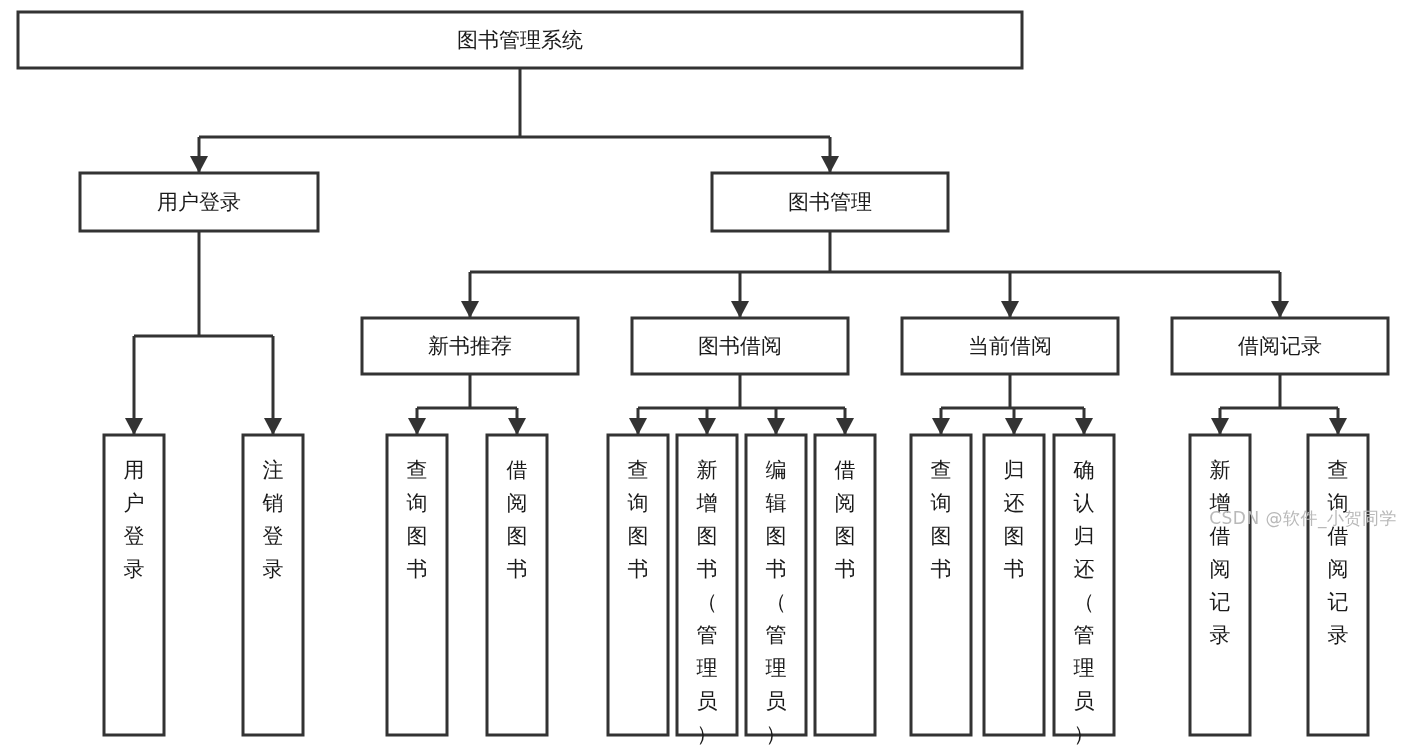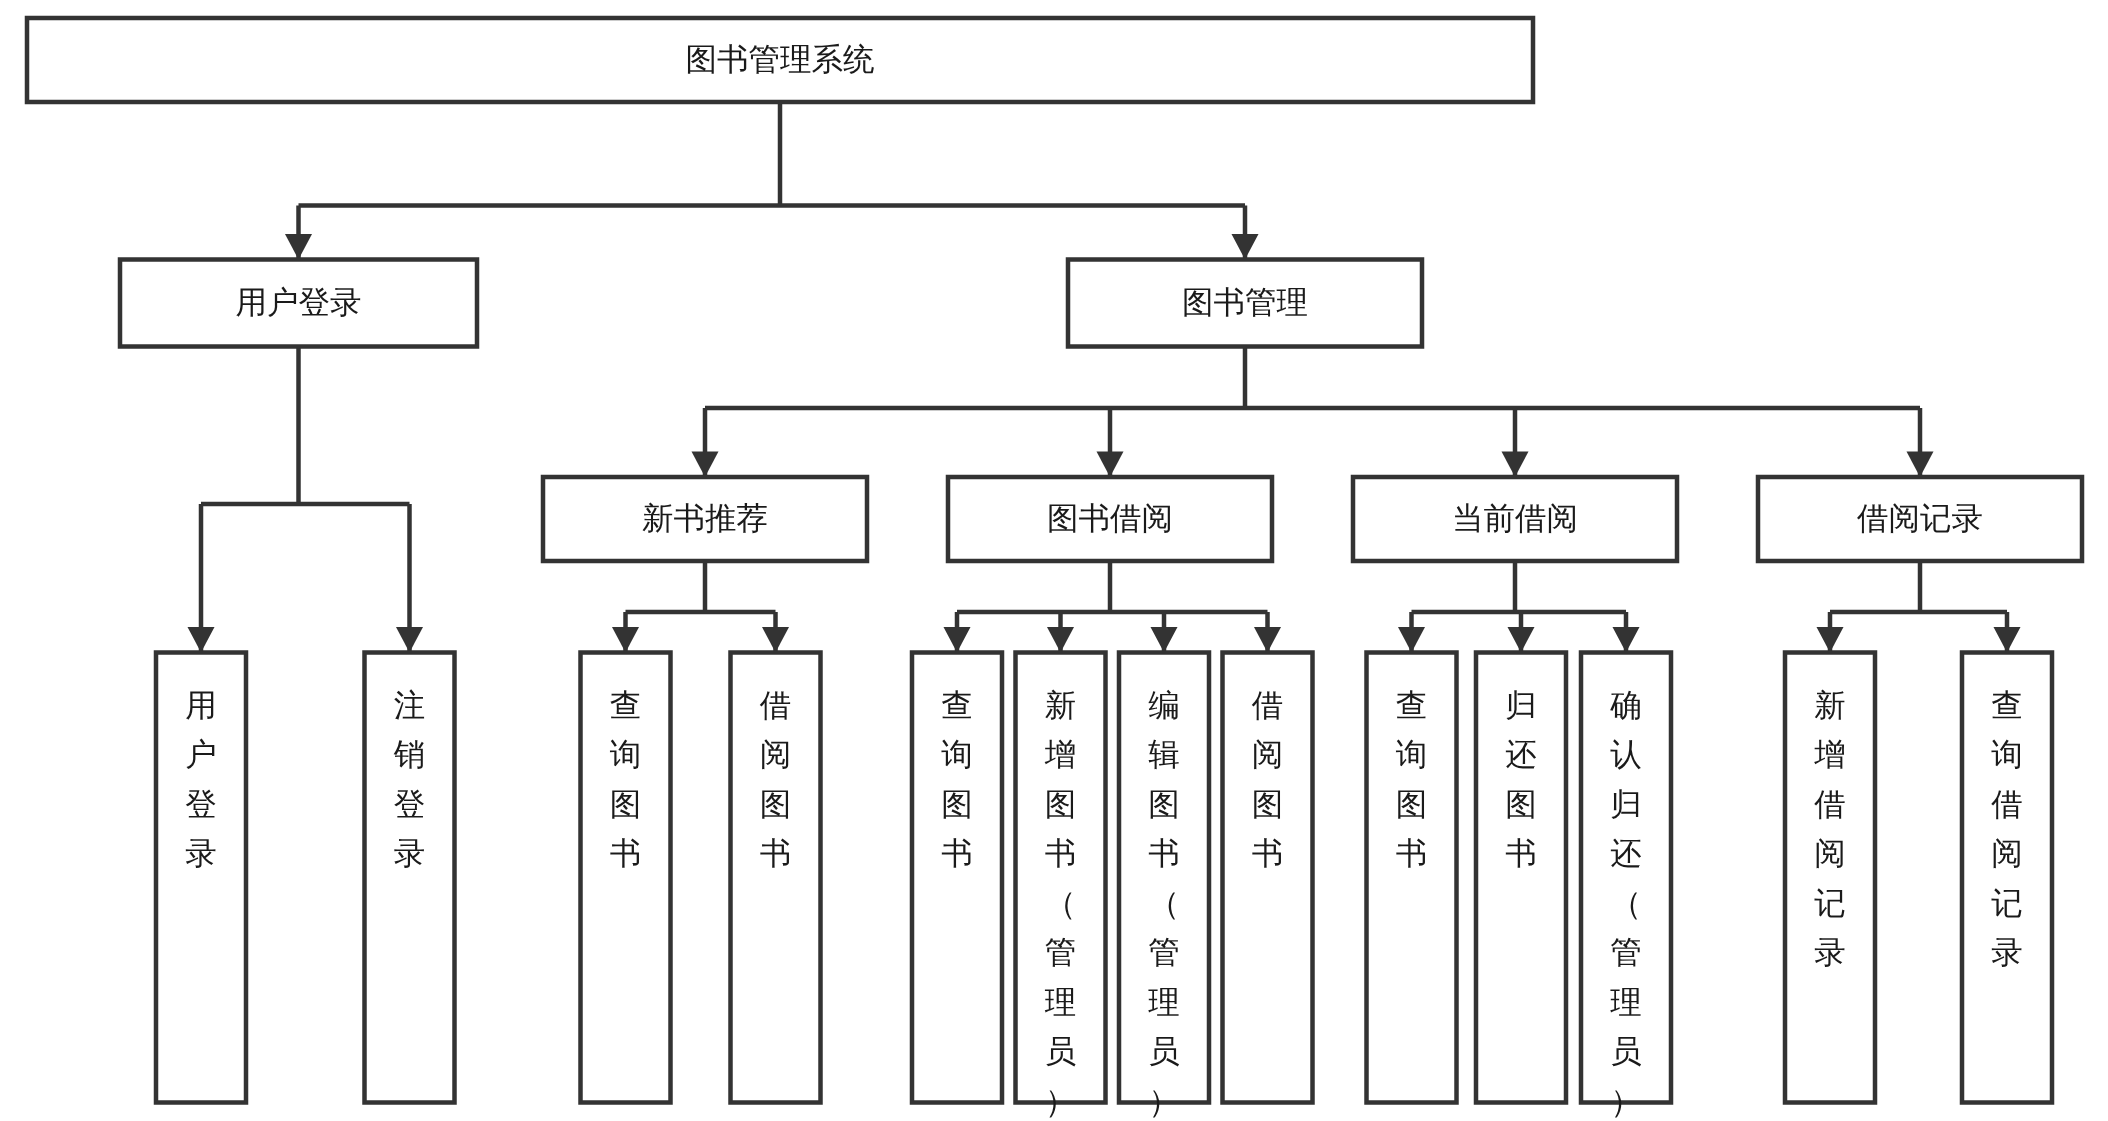--- a/index.html
+++ b/index.html
@@ -216,13 +216,14 @@
         <g>
           <rect x="1190" y="435" width="60" height="300" class="node-box"></rect>
           <text x="1220" class="node-label-vertical"><tspan x="1220" y="477">新</tspan><tspan x="1220" y="510">增</tspan><tspan x="1220" y="543">借</tspan><tspan x="1220" y="576">阅</tspan><tspan x="1220" y="609">记</tspan><tspan x="1220" y="642">录</tspan></text>
         </g>
         <g>
           <rect x="1308" y="435" width="60" height="300" class="node-box"></rect>
           <text x="1338" class="node-label-vertical"><tspan x="1338" y="477">查</tspan><tspan x="1338" y="510">询</tspan><tspan x="1338" y="543">借</tspan><tspan x="1338" y="576">阅</tspan><tspan x="1338" y="609">记</tspan><tspan x="1338" y="642">录</tspan></text>
         </g>
       </g>
   </svg>
+  <div class="watermark-text">CSDN @软件_小贺同学</div>
 </div>
 
 </body></html>

